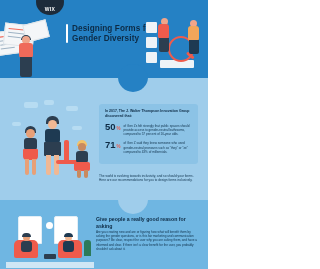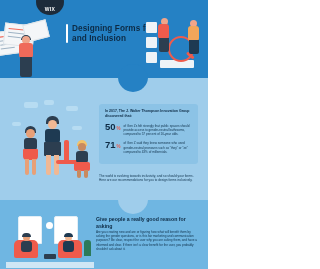--- a/index.html
+++ b/index.html
@@ -112,21 +112,21 @@
     </div>
 
     <div class="logo">
       <span>WIX</span>
     </div>
 
     <div class="title-wrap">
       <div class="title-bar"></div>
       <div>
         <div class="title">Designing Forms for</div>
-        <div class="title">and Inclusion</div>
+        <div class="title">Gender Diversity</div>
       </div>
     </div>
 
     <div class="hdr-right">
       <div class="grid-card" style="left:0px;top:6px;width:11px;height:11px;"></div>
       <div class="grid-card" style="left:0px;top:21px;width:11px;height:11px;"></div>
       <div class="grid-card" style="left:0px;top:36px;width:11px;height:11px;"></div>
       <div class="grid-card" style="left:14px;top:44px;width:34px;height:8px;"></div>
 
       <div class="magnifier"></div>

